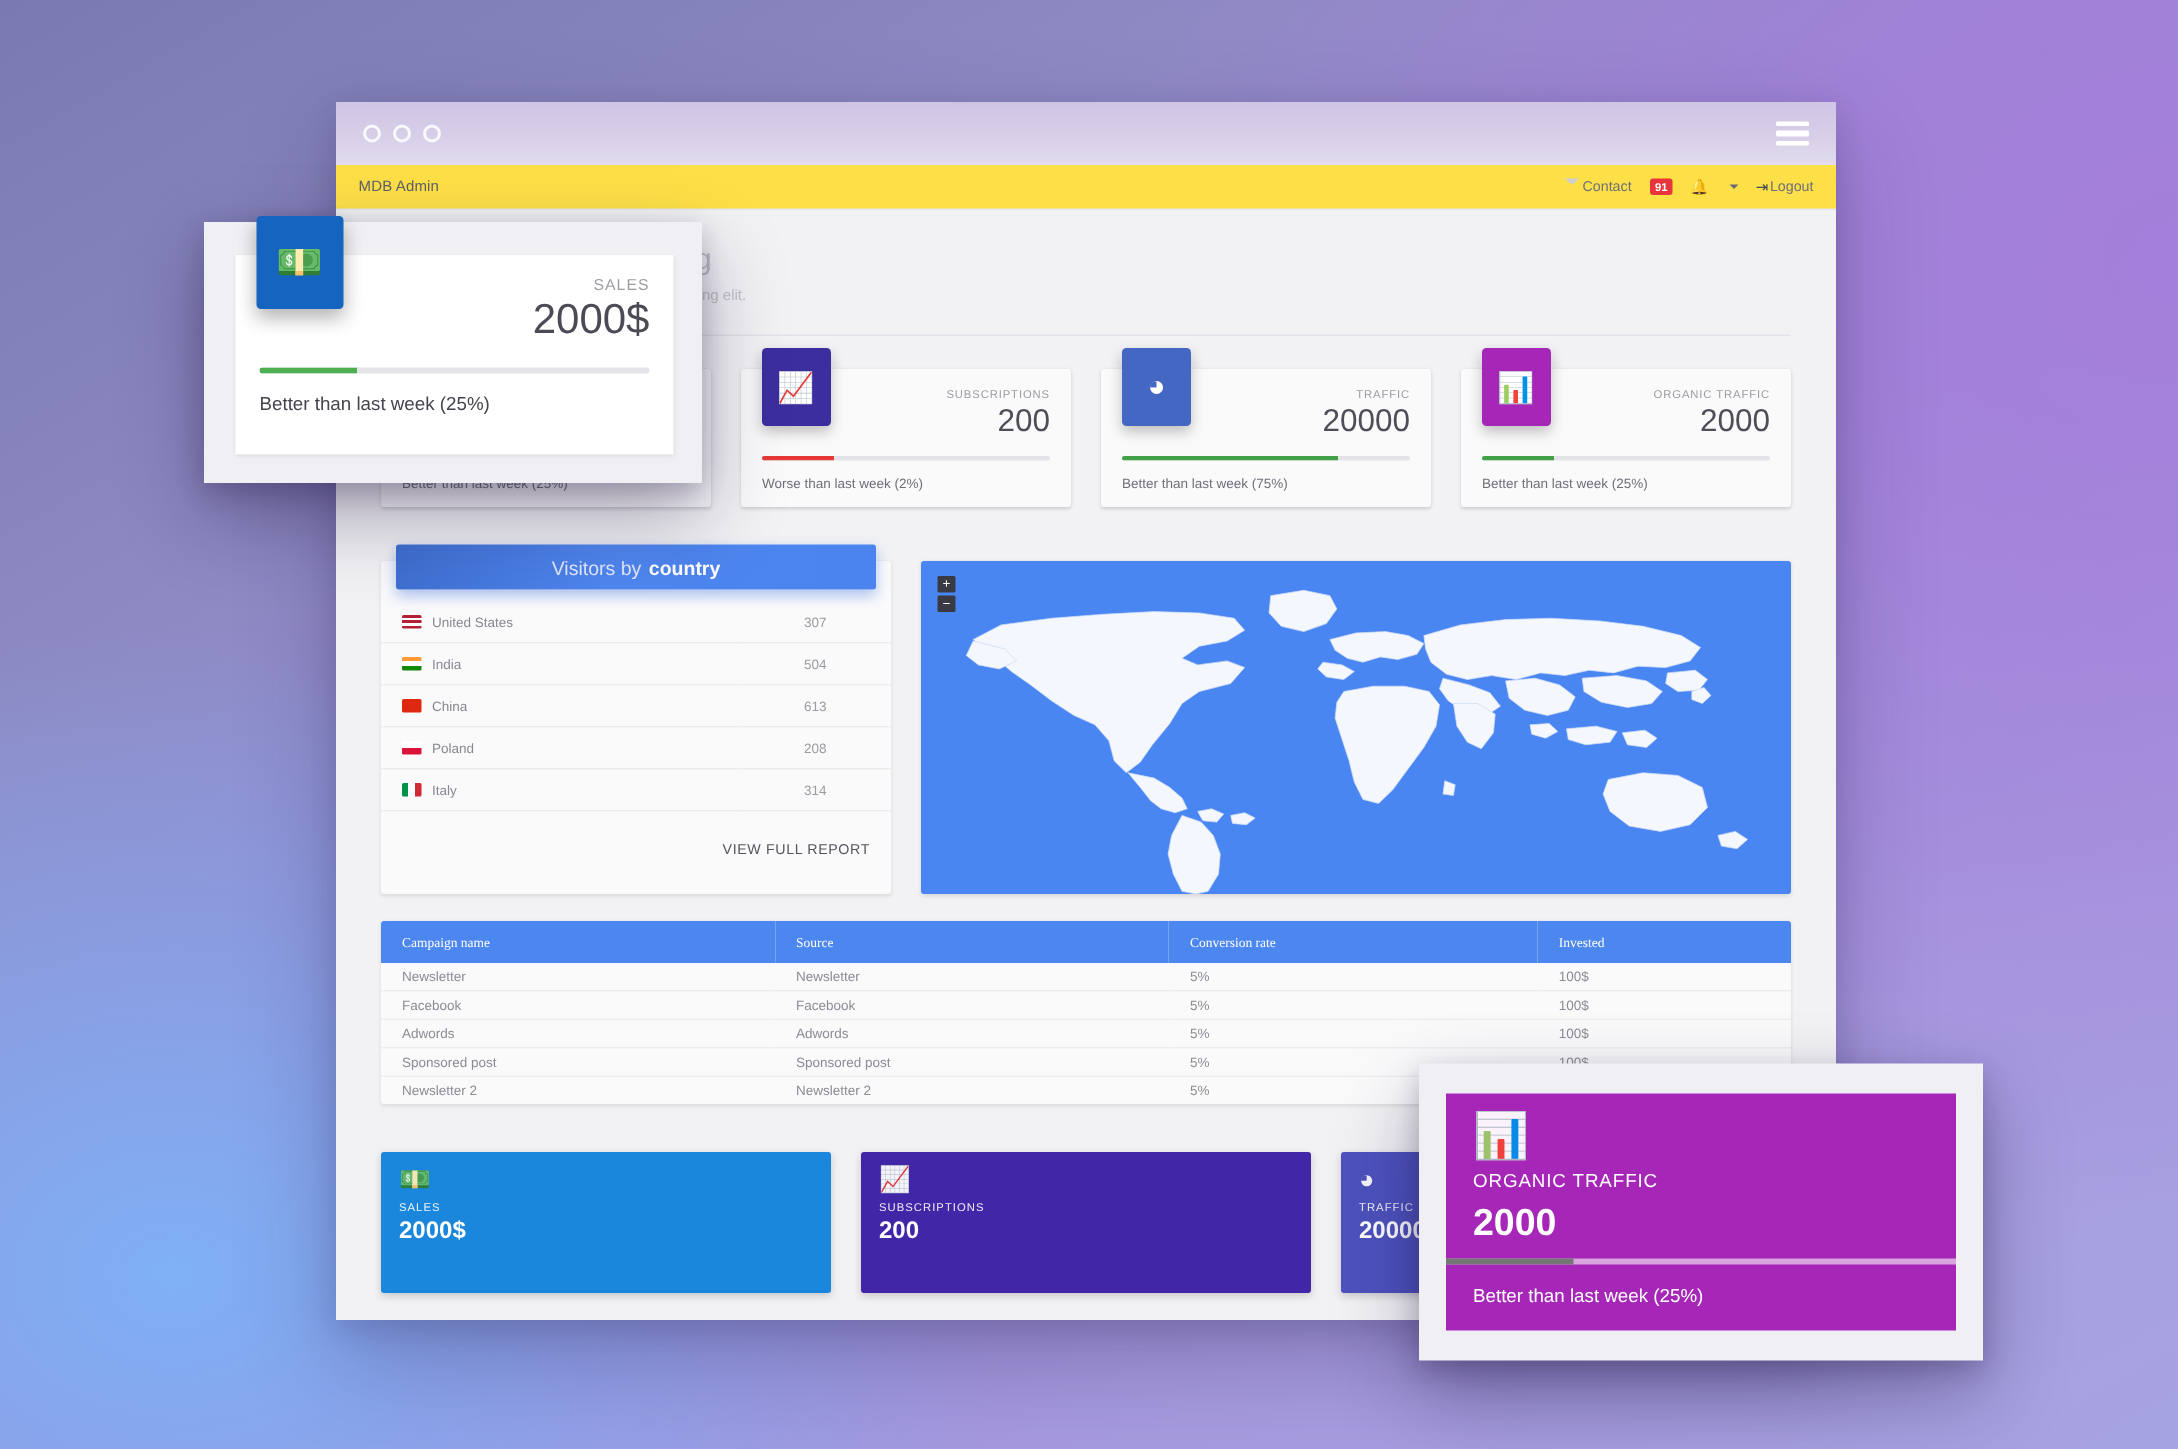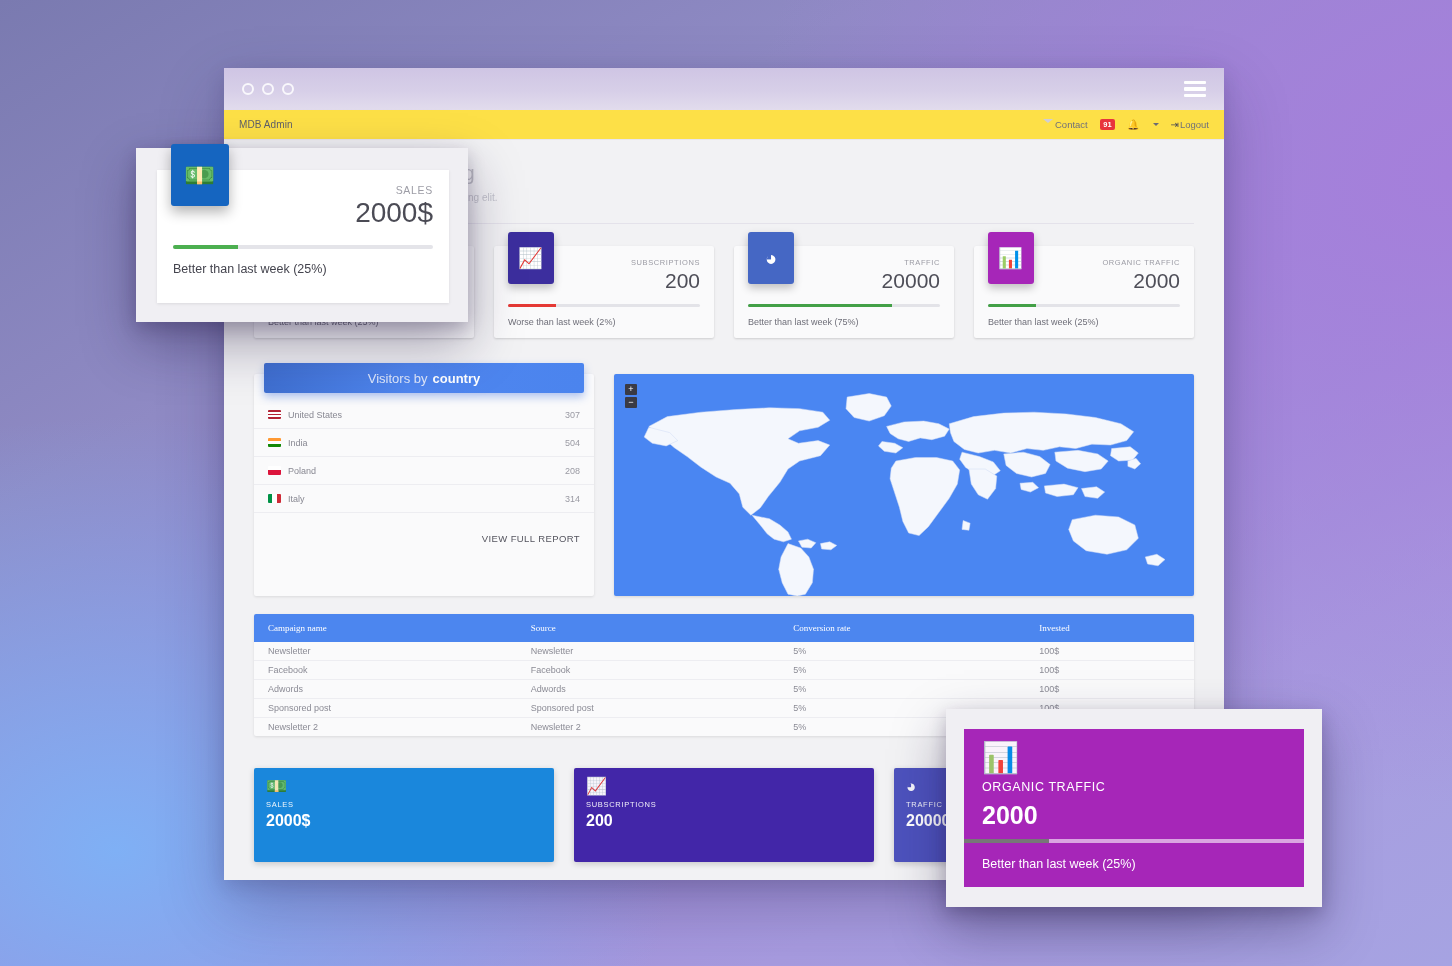--- a/index.html
+++ b/index.html
@@ -115,21 +115,21 @@
     display: flex; align-items: center; justify-content: center;
     color: #dfe8fb; font-size: 13px;
     box-shadow: 0 4px 9px rgba(60,110,220,.4);
   }
   .visitors-head b { color: #ffffff; font-weight: 700; margin-left: 5px; }
   .ctable { width: 100%; border-collapse: collapse; margin-top: 8px; }
   .ctable td {
     font-size: 9px; color: #888892; padding: 8.5px 14px;
     border-bottom: 1px solid #ededf1;
   }
-  .ctable td.num { text-align: right; color: #9a9aa3; }
+  .ctable td.num { text-align: center; color: #9a9aa3; }
   .flag { display: inline-block; width: 13px; height: 9px; margin-right: 7px; vertical-align: -1px; border-radius: 1px; }
   .report { text-align: right; padding: 20px 14px 4px 0; font-size: 9.5px; color: #55555f; letter-spacing: .4px; }
 
   .mapwrap {
     flex: 1; background: #4a86f2; border-radius: 2px;
     position: relative; overflow: hidden; height: 222px;
     box-shadow: 0 1px 3px rgba(0,0,0,.12);
   }
   .mapzoom { position: absolute; left: 11px; top: 10px; z-index: 3; }
   .mapzoom div {
@@ -294,20 +294,24 @@
           <tbody id="visitors-body">
               <tr>
                 <td><span class="flag" style="background: linear-gradient(rgb(178, 34, 52) 0px, rgb(178, 34, 52) 20%, rgb(255, 255, 255) 20%, rgb(255, 255, 255) 40%, rgb(178, 34, 52) 40%, rgb(178, 34, 52) 60%, rgb(255, 255, 255) 60%, rgb(255, 255, 255) 80%, rgb(178, 34, 52) 80%, rgb(178, 34, 52) 100%);"></span><span>United States</span></td>
                 <td class="num">307</td>
               </tr>
               <tr>
                 <td><span class="flag" style="background: linear-gradient(rgb(255, 153, 51) 0px, rgb(255, 153, 51) 33%, rgb(255, 255, 255) 33%, rgb(255, 255, 255) 66%, rgb(19, 136, 8) 66%, rgb(19, 136, 8) 100%);"></span><span>India</span></td>
                 <td class="num">504</td>
               </tr>
               <tr>
+                <td><span class="flag" style="background: rgb(222, 41, 16);"></span><span>China</span></td>
+                <td class="num">613</td>
+              </tr>
+              <tr>
                 <td><span class="flag" style="background: linear-gradient(rgb(255, 255, 255) 0px, rgb(255, 255, 255) 50%, rgb(220, 20, 60) 50%, rgb(220, 20, 60) 100%);"></span><span>Poland</span></td>
                 <td class="num">208</td>
               </tr>
               <tr>
                 <td><span class="flag" style="background: linear-gradient(90deg, rgb(0, 146, 70) 0px, rgb(0, 146, 70) 33%, rgb(255, 255, 255) 33%, rgb(255, 255, 255) 66%, rgb(206, 43, 55) 66%, rgb(206, 43, 55) 100%);"></span><span>Italy</span></td>
                 <td class="num">314</td>
               </tr>
             </tbody>
         </table>
         <div class="report">VIEW FULL REPORT</div>

